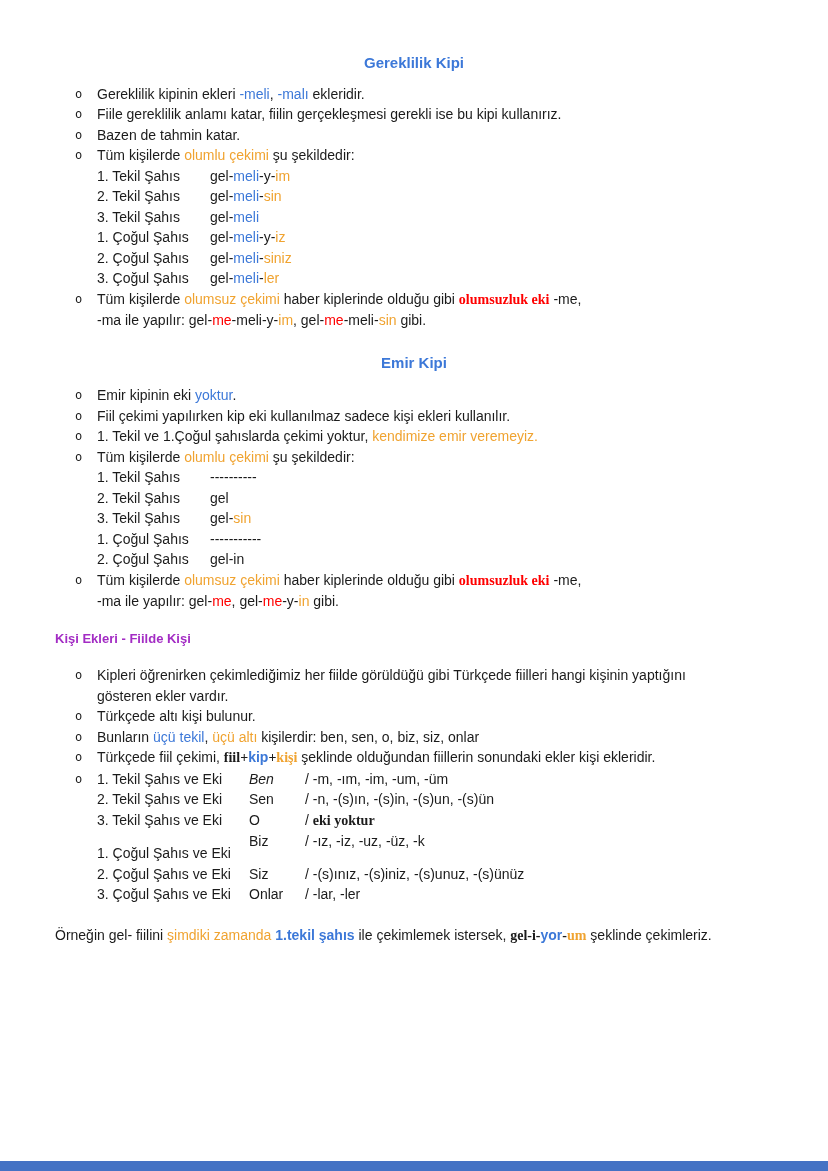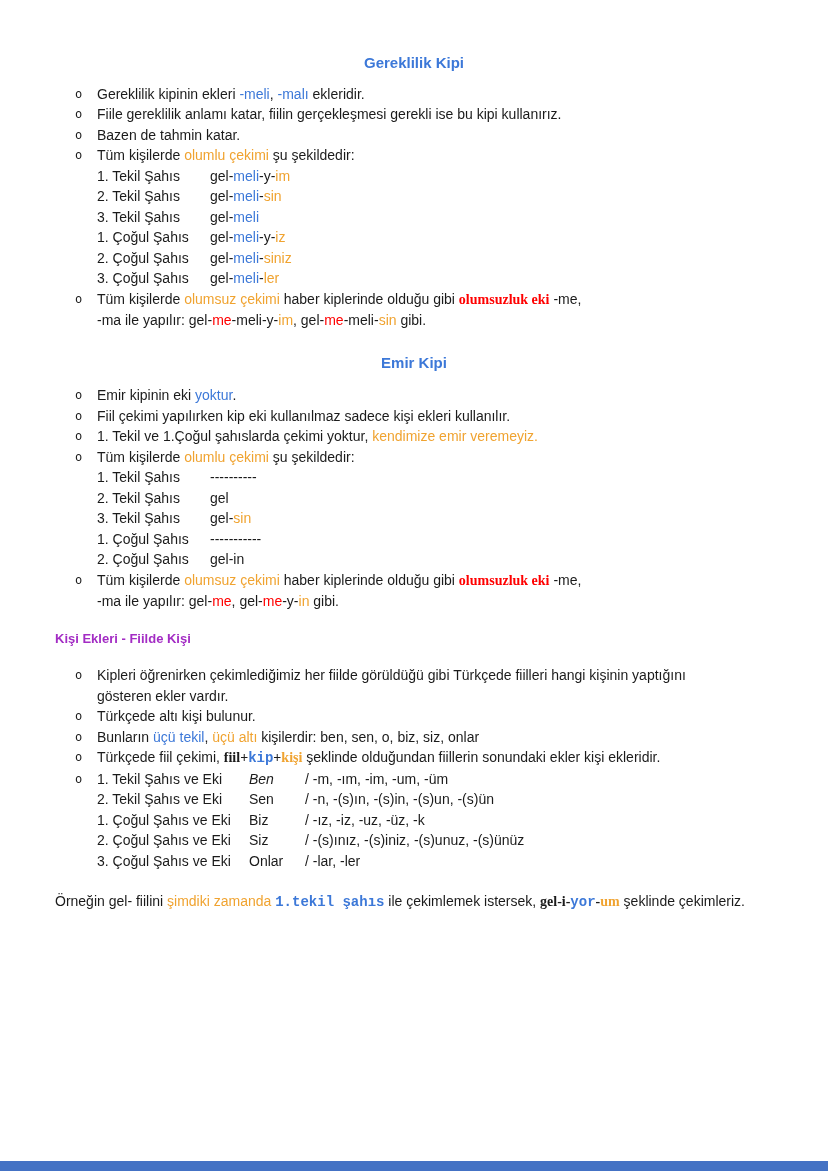--- a/index.html
+++ b/index.html
@@ -42,21 +42,21 @@
   .trow { margin-left:22px; }
   .trow.with-bullet { margin-left:0; display:flex; }
   .cell { display:inline-block; vertical-align:top; }
   .trow.with-bullet .cell { display:inline-block; }
 
   .seg.blue   { color:var(--blue,#3c78d8);margin-top:45px; }
   .seg.orange { color:var(--orange,#f0a330); }
   .seg.red    { color:var(--red,#ff0000); }
   .seg.serif-bold        { font-family:"Liberation Serif", serif; font-weight:bold; }
   .seg.serif-bold-red    { font-family:"Liberation Serif", serif; font-weight:bold; color:var(--red,#ff0000); }
-  .seg.serif-bold-blue   { font-family:Liberation Mono, monospace; font-weight:bold; color:var(--blue,#3c78d8);margin-top:40px; }
+  .seg.serif-bold-blue   { font-family:Liberation Sans, sans-serif; font-weight:bold; color:var(--blue,#3c78d8);margin-top:40px; }
   .seg.serif-bold-orange { font-family:"Liberation Serif", serif; font-weight:bold; color:var(--orange,#f0a330); }
 
   .footer-bar {
     position:absolute; left:0; right:0; bottom:0;
     height:10px; background:var(--footer,#4472c4);
   }
 </style>
 </head>
 <body>
 
@@ -132,19 +132,20 @@
         <span class="marker">o</span>
         <span class="btext"><span class="seg plain">Türkçede fiil çekimi, </span><span class="seg serif-bold">fiil</span><span class="seg serif-bold">+</span><span class="seg serif-bold-blue">kip</span><span class="seg serif-bold">+</span><span class="seg serif-bold-orange">kişi</span><span class="seg plain"> şeklinde olduğundan fiillerin sonundaki ekler kişi ekleridir.</span></span>
       </div>
       <div class="trow with-bullet">
         <span class="marker">o</span>
         <span class="cell" style="width: 152px;"><span class="seg plain">1. Tekil Şahıs ve Eki</span></span>
         <span class="cell" style="width: 56px; font-style: italic;"><span class="seg plain">Ben</span></span>
         <span class="cell"><span class="seg plain">/ -m, -ım, -im, -um, -üm</span></span>
       </div>
       <div class="trow"><span class="cell" style="width: 152px;"><span class="seg plain">2. Tekil Şahıs ve Eki</span></span><span class="cell" style="width: 56px;"><span class="seg plain">Sen</span></span><span class="cell"><span class="seg plain">/ -n, -(s)ın, -(s)in, -(s)un, -(s)ün</span></span></div>
-      <div class="trow"><span class="cell" style="width: 152px;"><span class="seg plain">1. Çoğul Şahıs ve Eki</span></span><span class="cell" style="width: 56px;"><span class="seg plain">Biz</span></span><span class="cell"><span class="seg plain">/ -ız, -iz, -uz, -üz, -k</span></span></div>
+      <div class="trow"><span class="cell" style="width: 152px;"><span class="seg plain">3. Tekil Şahıs ve Eki</span></span><span class="cell" style="width: 56px;"><span class="seg plain">O</span></span><span class="cell"><span class="seg plain">/ </span><span class="seg serif-bold">eki yoktur</span></span></div>
+      <div class="trow"><span class="cell" style="width: 152px; margin-top: 12px;"><span class="seg plain">1. Çoğul Şahıs ve Eki</span></span><span class="cell" style="width: 56px;"><span class="seg plain">Biz</span></span><span class="cell"><span class="seg plain">/ -ız, -iz, -uz, -üz, -k</span></span></div>
       <div class="trow"><span class="cell" style="width: 152px;"><span class="seg plain">2. Çoğul Şahıs ve Eki</span></span><span class="cell" style="width: 56px;"><span class="seg plain">Siz</span></span><span class="cell"><span class="seg plain">/ -(s)ınız, -(s)iniz, -(s)unuz, -(s)ünüz</span></span></div>
       <div class="trow"><span class="cell" style="width: 152px;"><span class="seg plain">3. Çoğul Şahıs ve Eki</span></span><span class="cell" style="width: 56px;"><span class="seg plain">Onlar</span></span><span class="cell"><span class="seg plain">/ -lar, -ler</span></span></div>
       <div class="para"><span class="seg plain">Örneğin gel- fiilini </span><span class="seg orange">şimdiki zamanda </span><span class="seg serif-bold-blue">1.tekil şahıs</span><span class="seg plain"> ile çekimlemek istersek, </span><span class="seg serif-bold">gel</span><span class="seg serif-bold">-i-</span><span class="seg serif-bold-blue">yor</span><span class="seg serif-bold">-</span><span class="seg serif-bold-orange">um</span><span class="seg plain"> şeklinde çekimleriz.</span></div>
     </div>
   <div class="footer-bar"></div>
 </div>
 
 </body></html>

